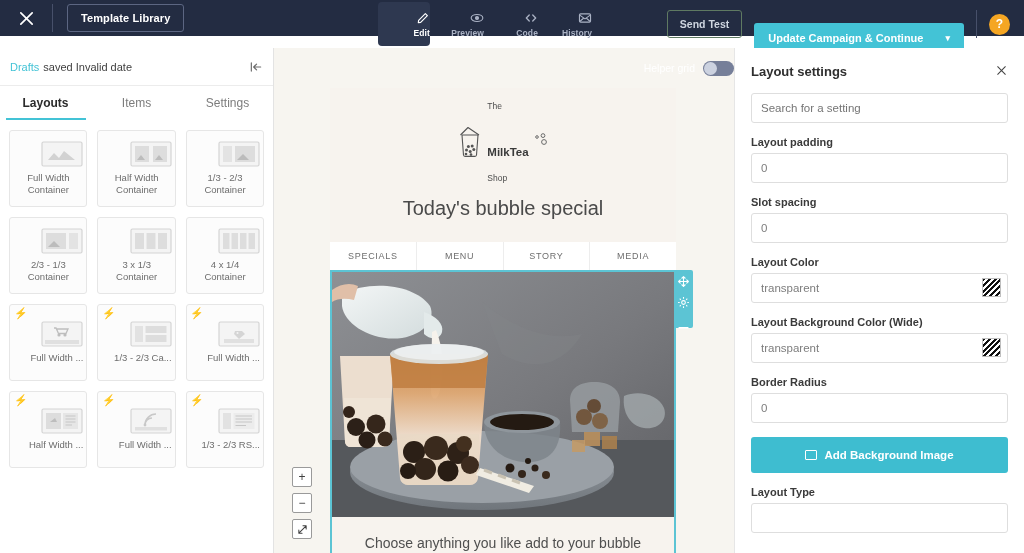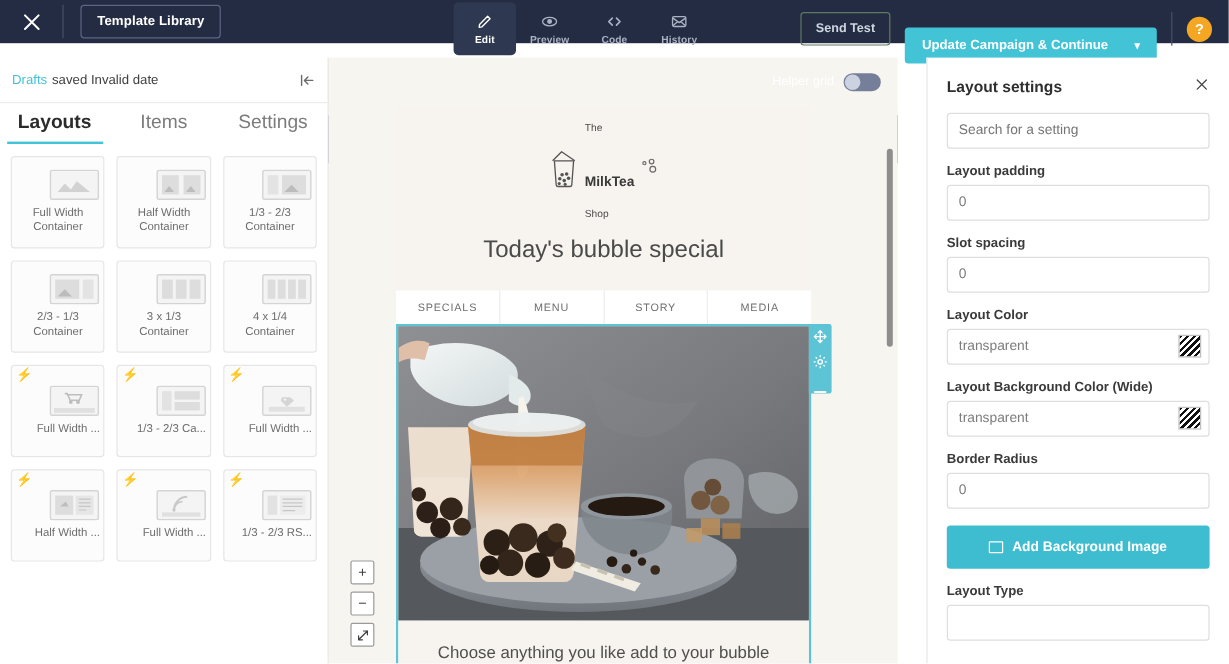--- a/index.html
+++ b/index.html
@@ -28,21 +28,21 @@
     color: #ffffff; font-size: 11px; font-weight: bold;
     padding: 7px 13px; cursor: pointer; background: transparent;
     letter-spacing: .1px;
   }
   .topbar-center {
     position: absolute; left: 378px; top: 0; height: 48px;
     display: flex; align-items: center; gap: 2px;
   }
   .mode-btn {
     width: 52px; height: 44px; border-radius: 4px;
-    display: flex; flex-direction: column; align-items: center; justify-content: center;
+    display: flex; flex-direction: column; align-items: flex-end; justify-content: center;
     gap: 3px; cursor: pointer; color: #aab2c4;
   }
   .mode-btn.active { background: #2e3850; color: #ffffff; }
   .mode-btn .mlabel { font-size: 8.5px; font-weight: bold; letter-spacing: .1px; }
   .mode-btn svg { width: 14px; height: 14px; display:block; }
 
   .topbar-right {
     position: absolute; right: 0; top: 0; height: 48px;
     display: flex; align-items: center; gap: 12px; padding-right: 14px;
   }
@@ -72,21 +72,21 @@
     font-size: 11px; color: #3b3b3b; border-bottom: 1px solid #ececec; text-align: center;
   }
   .drafts-link { color: #43c3d6; cursor: pointer; }
   .drafts-rest { margin-left: 4px; color: #3f3f3f; }
   .collapse-icon {
     margin-left: auto; color: #6a6a6a; font-size: 13px; cursor: pointer; line-height: 1;
   }
   .panel-tabs { display: flex; height: 34px; position: relative; }
   .panel-tab {
     flex: 1; display: flex; align-items: center; justify-content: center;
-    font-size: 16px; color: #7c7c7c; cursor: pointer;
+    font-size: 12px; color: #7c7c7c; cursor: pointer;
   }
   .panel-tab.active { color: #2b2b2b; font-weight: bold; }
   .panel-tab-underline {
     position: absolute; bottom: 0; left: 6px; width: 80px; height: 2.5px; background: #43c3d6;
   }
   .layout-grid {
     padding: 10px 9px; display: grid; grid-template-columns: repeat(3, 1fr);
     gap: 10px 10px;
   }
   .layout-card {
@@ -170,21 +170,21 @@
     background: #ffffff; display: flex; align-items: center; justify-content: center;
     font-size: 12px; color: #3f3f3f; cursor: pointer; line-height: 1;
   }
   .canvas-vscroll {
     position: absolute; right: 4px; top: 36px; width: 5px; height: 165px;
     background: #8d8d8d; border-radius: 3px;
   }
 
   
   .right-panel {
-    position: absolute; top: 48px; right: 0; width: 252px; height: 505px;
+    position: absolute; top: 48px; right: 0; width: 290px; height: 505px;
     background: #ffffff; border-left: 1px solid #e6e6e6;
     padding: 16px 16px 0 16px; overflow: hidden;
   }
   .rp-header { display: flex; align-items: center; margin-bottom: 14px; }
   .rp-title { font-size: 13px; font-weight: bold; color: #2f2f2f; }
   .rp-close { margin-left: auto; font-size: 15px; color: #444; cursor: pointer; line-height: 1; }
   .rp-search {
     width: 100%; height: 30px; border: 1px solid #dedede; border-radius: 3px;
     font-size: 11.5px; color: #8b8b8b; padding: 0 9px;
     font-family: "Liberation Sans", sans-serif; outline: none;

